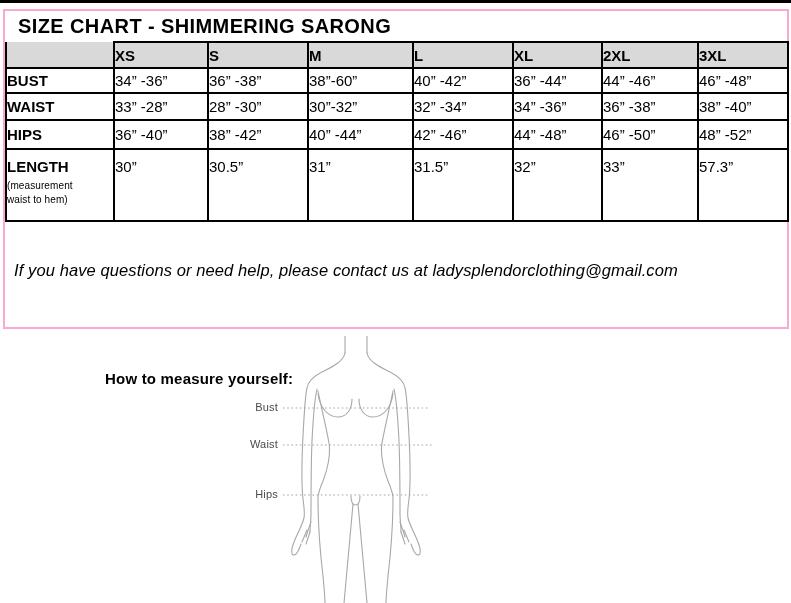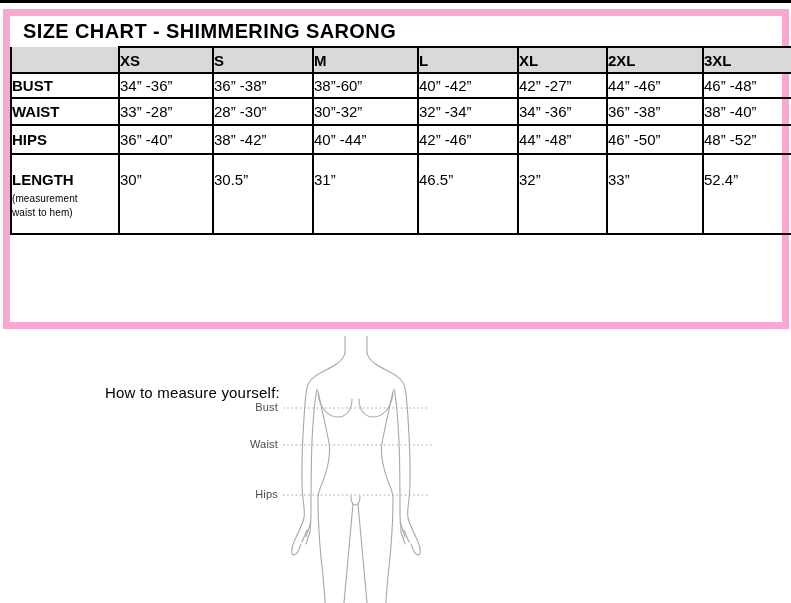--- a/index.html
+++ b/index.html
@@ -9,21 +9,21 @@
     position:relative;
     font-family:"Liberation Sans", sans-serif;
     color:#000;
     overflow:hidden;
   }
   .top-rule{
     position:absolute;left:0;top:0;width:791px;height:3px;background:#000;
   }
   .chart-box{
     position:absolute;left:3px;top:9px;width:786px;height:320px;
-    border:7px solid #f9a8d4;box-sizing:border-box;
+    border:2px solid #f9a8d4;box-sizing:border-box;
     display:flex;flex-direction:column;background:#fff;
   }
   .chart-title{
     height:30px;display:flex;align-items:center;
     padding-left:13px;
     font-size:20px;font-weight:bold;letter-spacing:0.4px;
   }
   .band{
     height:38px;background:#000;color:#fff;
     display:flex;align-items:center;justify-content:center;
@@ -44,35 +44,35 @@
   table.size-table tr.head-row td{
     background:#d9d9d9;font-weight:bold;height:24px;
   }
   table.size-table tr.head-row td:first-child{border-top:none;}
   td.row-label{
     text-align:left;padding-left:7px;font-weight:bold;font-size:16px;
   }
   tr.r-bust td{height:23px;}
   tr.r-waist td{height:25px;}
   tr.r-hips td{height:27px;}
-  tr.r-length td{height:62px;vertical-align:top;padding-top:16px;}
+  tr.r-length td{height:62px;vertical-align:top;padding-top:8px;}
   .sublabel{
     font-weight:normal;font-size:10px;line-height:14px;
     width:86px;margin-top:4px;letter-spacing:0.1px;
   }
   .note-row{
     flex:1 1 auto;
     display:flex;align-items:center;
     padding-left:9px;padding-bottom:8px;
     font-size:16.5px;font-style:italic;font-weight:500;
     letter-spacing:0.1px;
   }
   .measure-heading{
-    position:absolute;left:105px;top:384px;
-    font-size:15px;font-weight:normal;letter-spacing:0.2px;
+    position:absolute;left:105px;top:370px;
+    font-size:15px;font-weight:bold;letter-spacing:0.2px;
   }
   .fig-label{
     position:absolute;left:230px;width:48px;text-align:right;
     font-size:11px;color:#4a4a4a;letter-spacing:0.2px;
   }
   .fig-label.bust{top:401px;}
   .fig-label.waist{top:438px;}
   .fig-label.hips{top:488px;}
   .figure-wrap{position:absolute;left:280px;top:336px;width:160px;height:267px;}
   .figure-wrap svg{display:block;}
@@ -106,21 +106,21 @@
         <td>XL</td>
         <td>2XL</td>
         <td>3XL</td>
       </tr>
       <tr class="r-bust">
         <td class="row-label">BUST</td>
         <td>34” -36”</td>
         <td>36” -38”</td>
         <td>38”-60”</td>
         <td>40” -42”</td>
-        <td>42” -27”</td>
+        <td>36” -44”</td>
         <td>44” -46”</td>
         <td>46” -48”</td>
       </tr>
       <tr class="r-waist">
         <td class="row-label">WAIST</td>
         <td>33” -28”</td>
         <td>28” -30”</td>
         <td>30”-32”</td>
         <td>32” -34”</td>
         <td>34” -36”</td>
@@ -138,28 +138,29 @@
         <td>48” -52”</td>
       </tr>
       <tr class="r-length">
         <td class="row-label">
           <div>LENGTH</div>
           <div class="sublabel">(measurement waist to hem)</div>
         </td>
         <td>30”</td>
         <td>30.5”</td>
         <td>31”</td>
-        <td>46.5”</td>
+        <td>31.5”</td>
         <td>32”</td>
         <td>33”</td>
-        <td>52.4”</td>
+        <td>57.3”</td>
       </tr>
     </tbody>
   </table>
 
+  <div class="note-row">If you have questions or need help, please contact us at ladysplendorclothing@gmail.com</div>
 </div>
 
 <div class="measure-heading">How to measure yourself:</div>
 
 <span class="fig-label bust">Bust</span>
 <span class="fig-label waist">Waist</span>
 <span class="fig-label hips">Hips</span>
 
 <div class="figure-wrap">
   <svg width="160" height="267" viewBox="0 0 160 267">

